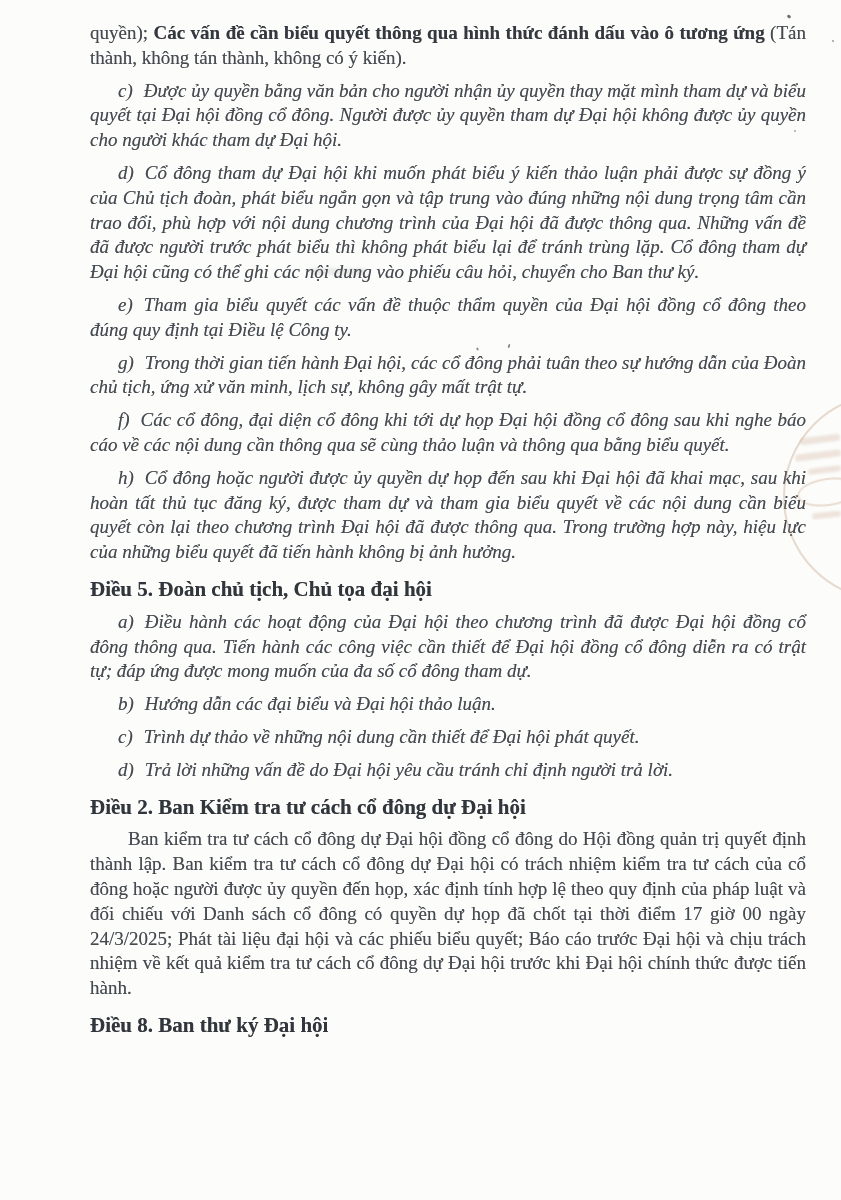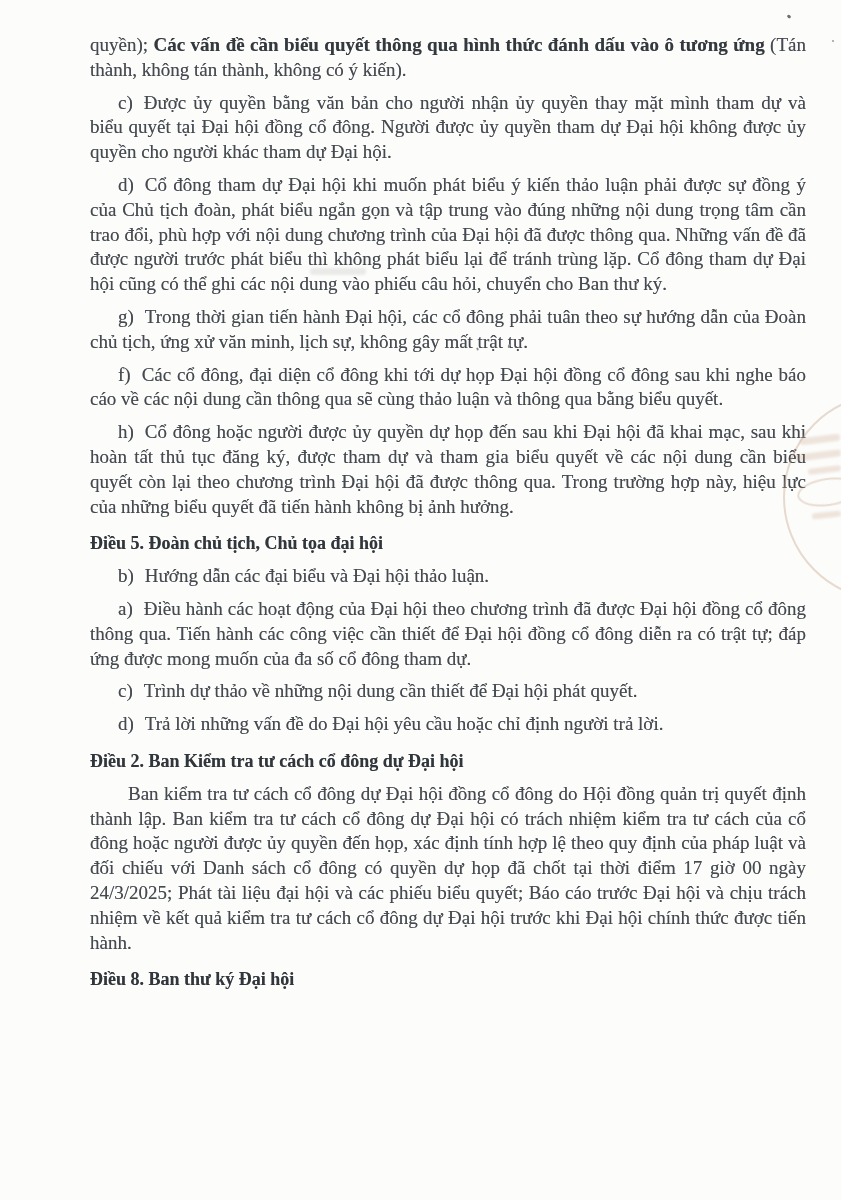--- a/index.html
+++ b/index.html
@@ -8,37 +8,37 @@
     width: 841px;
     height: 1200px;
     background: #fcfcfa;
     overflow: hidden;
     font-family: "Liberation Serif", "DejaVu Serif", serif;
     color: #454a51;
   }
   .content {
     position: absolute;
     left: 90px;
-    top: 33px;
+    top: 21px;
     width: 716px;
     font-size: 19px;
     line-height: 24.8px;
     text-align: justify;
     text-shadow: 0 0 0.5px rgba(70,75,82,0.55);
   }
   .content p { margin: 8px 0 0 0; }
   .content p.first { margin-top: 0; }
   .heading {
     margin-top: 12px !important;
     font-weight: bold;
     color: #31363c;
-    font-size: 18px;
+    font-size: 21px;
     text-align: left;
   }
-  .item { text-indent: 28px; }
+  .item { text-indent: 28px; font-style: italic; }
   .item .lbl { padding-right: 11px; }
   .numli { padding-left: 30px; text-indent: -23px; }
   .numli .numlbl { display: inline-block; width: 23px; text-indent: 0; }
   .indented { text-indent: 38px; }
   .bold-run { font-weight: bold; color: #34393f; }
 
   
   .speck { position: absolute; background: #8a8a8a; border-radius: 50%; }
   .speck.s1 { left: 787px; top: 15px;  width: 4px; height: 3px; background: #6e6e6e; transform: rotate(40deg); }
   .speck.s2 { left: 832px; top: 40px;  width: 2px; height: 2px; background: #9d9d9d; }
@@ -76,38 +76,39 @@
 
 <div class="page">
   <div class="content">
 
     <p class="first"><span>quyền); </span><span class="bold-run">Các vấn đề cần biểu quyết thông qua hình thức đánh dấu vào ô tương ứng</span><span> (Tán thành, không tán thành, không có ý kiến).</span></p>
 
     <p class="item"><span class="lbl">c)</span><span>Được ủy quyền bằng văn bản cho người nhận ủy quyền thay mặt mình tham dự và biểu quyết tại Đại hội đồng cổ đông. Người được ủy quyền tham dự Đại hội không được ủy quyền cho người khác tham dự Đại hội.</span></p>
 
     <p class="item"><span class="lbl">d)</span><span>Cổ đông tham dự Đại hội khi muốn phát biểu ý kiến thảo luận phải được sự đồng ý của Chủ tịch đoàn, phát biểu ngắn gọn và tập trung vào đúng những nội dung trọng tâm cần trao đổi, phù hợp với nội dung chương trình của Đại hội đã được thông qua. Những vấn đề đã được người trước phát biểu thì không phát biểu lại để tránh trùng lặp. Cổ đông tham dự Đại hội cũng có thể ghi các nội dung vào phiếu câu hỏi, chuyển cho Ban thư ký.</span></p>
 
+    <p class="item"><span class="lbl">e)</span><span>Tham gia biểu quyết các vấn đề thuộc thẩm quyền của Đại hội đồng cổ đông theo đúng quy định tại Điều lệ Công ty.</span></p>
 
     <p class="item"><span class="lbl">g)</span><span>Trong thời gian tiến hành Đại hội, các cổ đông phải tuân theo sự hướng dẫn của Đoàn chủ tịch, ứng xử văn minh, lịch sự, không gây mất trật tự.</span></p>
 
     <p class="item"><span class="lbl">f)</span><span>Các cổ đông, đại diện cổ đông khi tới dự họp Đại hội đồng cổ đông sau khi nghe báo cáo về các nội dung cần thông qua sẽ cùng thảo luận và thông qua bằng biểu quyết.</span></p>
 
     <p class="item"><span class="lbl">h)</span><span>Cổ đông hoặc người được ủy quyền dự họp đến sau khi Đại hội đã khai mạc, sau khi hoàn tất thủ tục đăng ký, được tham dự và tham gia biểu quyết về các nội dung cần biểu quyết còn lại theo chương trình Đại hội đã được thông qua. Trong trường hợp này, hiệu lực của những biểu quyết đã tiến hành không bị ảnh hưởng.</span></p>
 
     <p class="heading">Điều 5. Đoàn chủ tịch, Chủ tọa đại hội</p>
 
 
 
+    <p class="item"><span class="lbl">a)</span><span>Điều hành các hoạt động của Đại hội theo chương trình đã được Đại hội đồng cổ đông thông qua. Tiến hành các công việc cần thiết để Đại hội đồng cổ đông diễn ra có trật tự; đáp ứng được mong muốn của đa số cổ đông tham dự.</span></p>
+
     <p class="item"><span class="lbl">b)</span><span>Hướng dẫn các đại biểu và Đại hội thảo luận.</span></p>
-
-    <p class="item"><span class="lbl">a)</span><span>Điều hành các hoạt động của Đại hội theo chương trình đã được Đại hội đồng cổ đông thông qua. Tiến hành các công việc cần thiết để Đại hội đồng cổ đông diễn ra có trật tự; đáp ứng được mong muốn của đa số cổ đông tham dự.</span></p>
 
     <p class="item"><span class="lbl">c)</span><span>Trình dự thảo về những nội dung cần thiết để Đại hội phát quyết.</span></p>
 
-    <p class="item"><span class="lbl">d)</span><span>Trả lời những vấn đề do Đại hội yêu cầu hoặc chỉ định người trả lời.</span></p>
+    <p class="item"><span class="lbl">d)</span><span>Trả lời những vấn đề do Đại hội yêu cầu tránh chỉ định người trả lời.</span></p>
 
     <p class="heading">Điều 2. Ban Kiểm tra tư cách cổ đông dự Đại hội</p>
 
     <p class="indented">Ban kiểm tra tư cách cổ đông dự Đại hội đồng cổ đông do Hội đồng quản trị quyết định thành lập. Ban kiểm tra tư cách cổ đông dự Đại hội có trách nhiệm kiểm tra tư cách của cổ đông hoặc người được ủy quyền đến họp, xác định tính hợp lệ theo quy định của pháp luật và đối chiếu với Danh sách cổ đông có quyền dự họp đã chốt tại thời điểm 17 giờ 00 ngày 24/3/2025; Phát tài liệu đại hội và các phiếu biểu quyết; Báo cáo trước Đại hội và chịu trách nhiệm về kết quả kiểm tra tư cách cổ đông dự Đại hội trước khi Đại hội chính thức được tiến hành.</p>
 
     <p class="heading">Điều 8. Ban thư ký Đại hội</p>
 
 
   </div>
 

